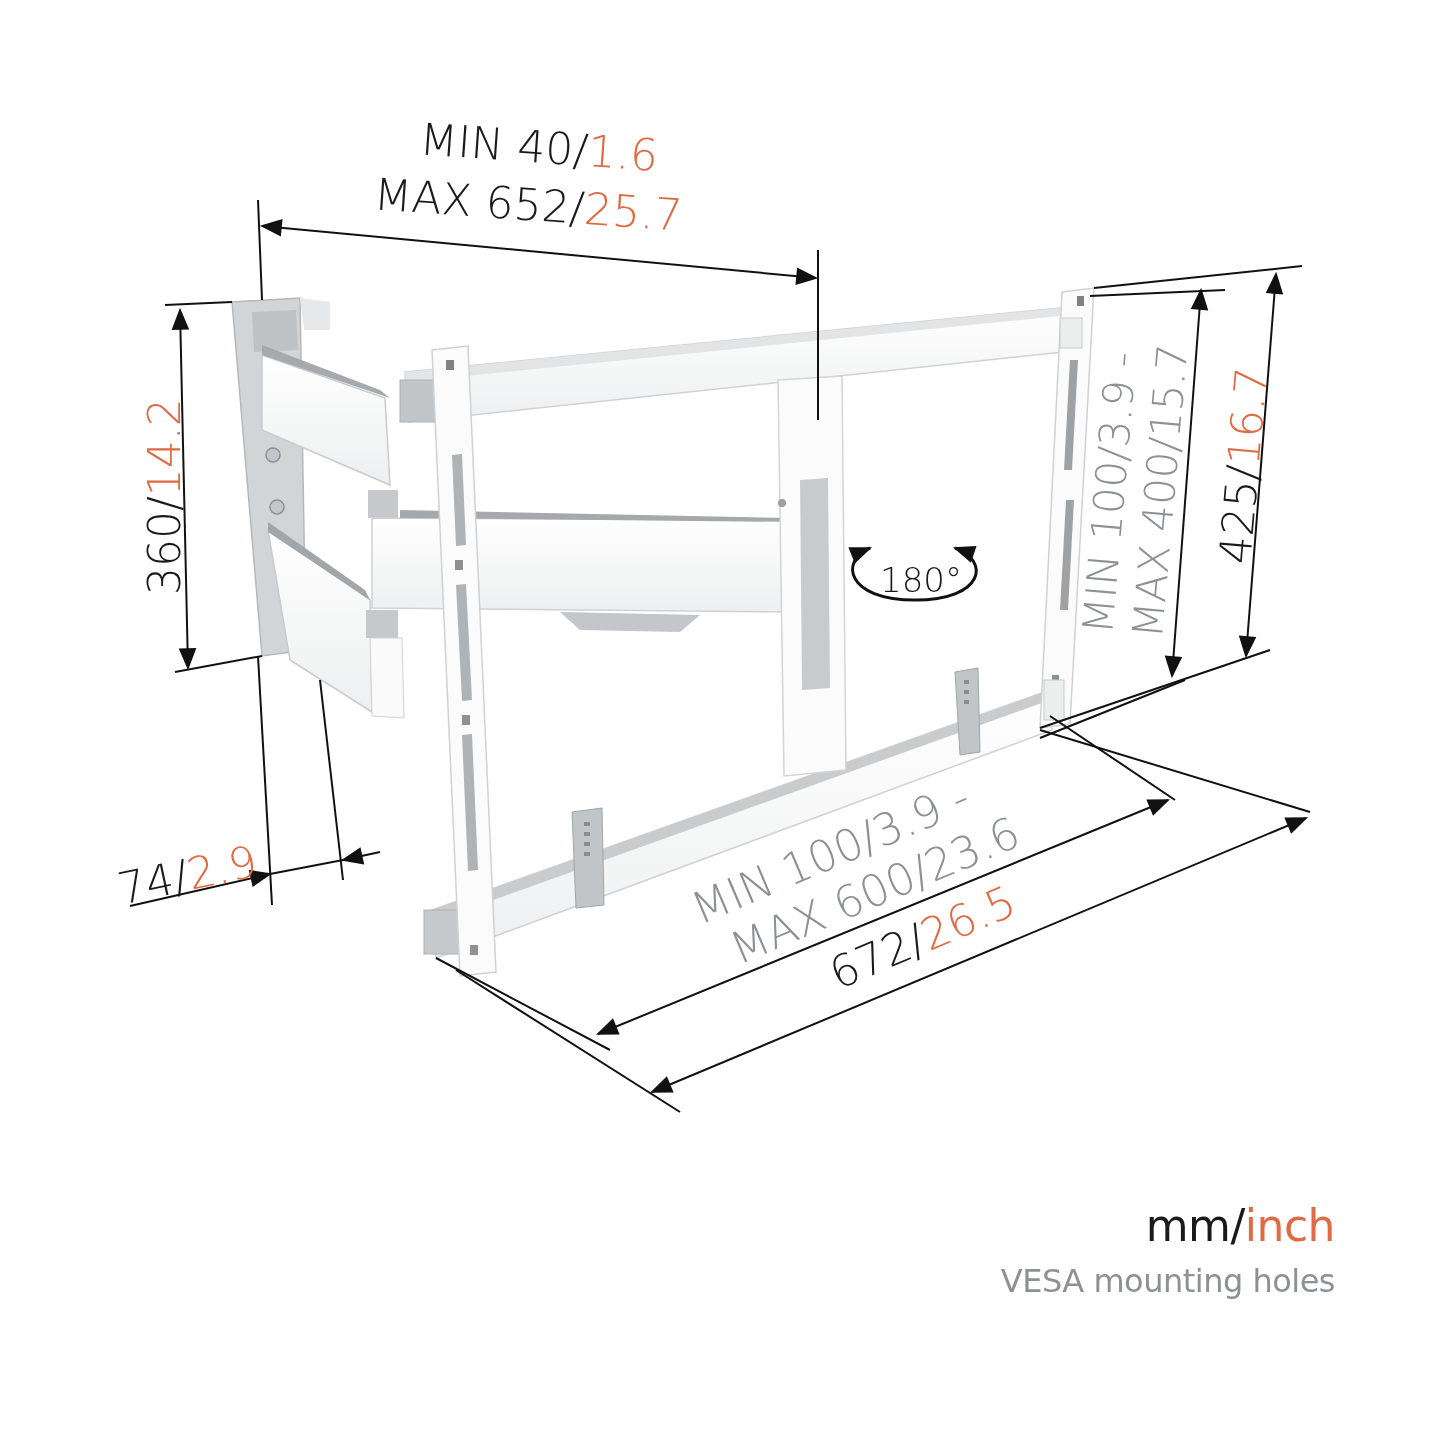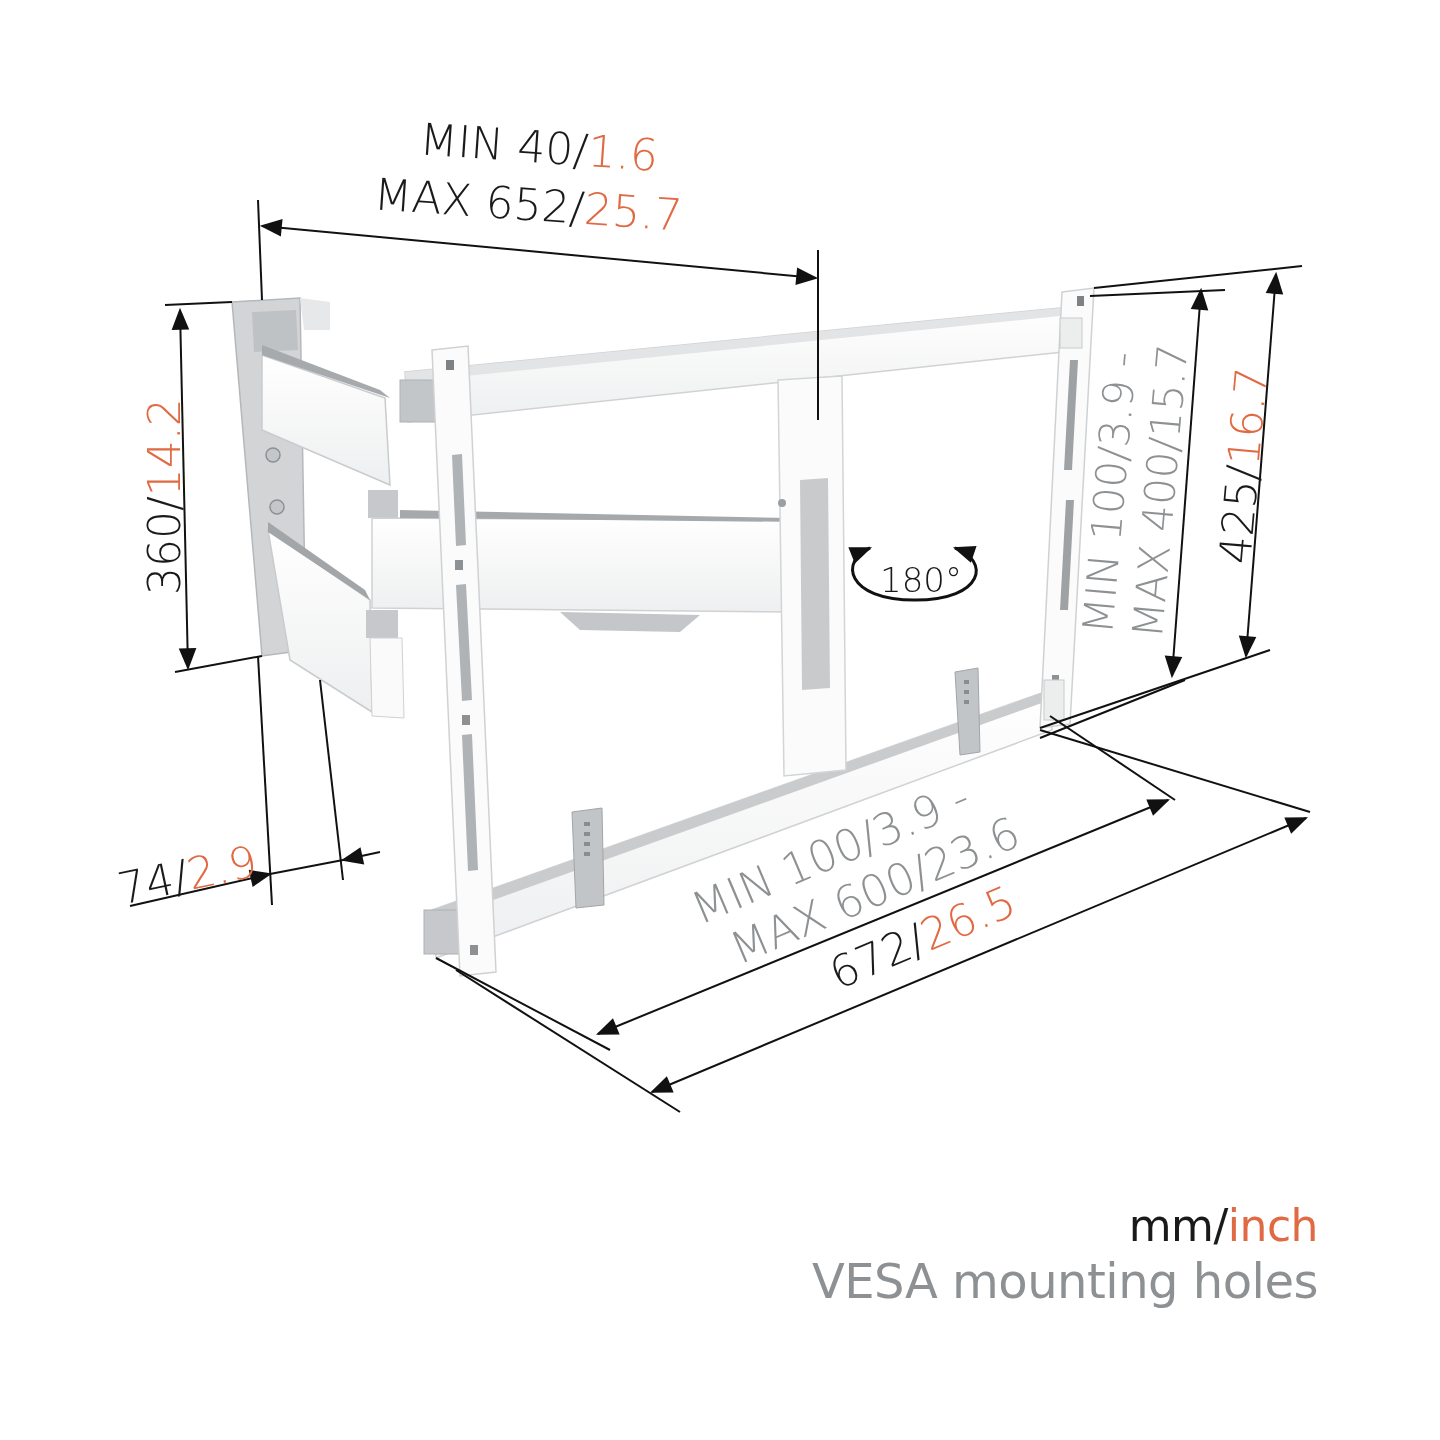--- a/index.html
+++ b/index.html
@@ -1,23 +1,23 @@
 <!DOCTYPE html>
 <html><head>
 <meta charset="utf-8">
 <style>
   html, body { margin:0; padding:0; background:#ffffff; }
   body { width:1440px; height:1440px; position:relative; overflow:hidden;
          font-family:"DejaVu Sans", "Liberation Sans", sans-serif; }
   #diagram { position:absolute; left:0; top:0; width:1440px; height:1440px; }
   .dim-text { font-family:"DejaVu Sans", sans-serif; font-weight:300; }
-  .legend { position:absolute; right:122px; top:1200px; text-align:right;
+  .legend { position:absolute; right:105px; top:1200px; text-align:right;
             font-family:"DejaVu Sans", sans-serif; }
   .legend-units { font-size:44px; line-height:52px; color:#1a1a1a; letter-spacing:-0.5px; }
-  .legend-vesa { font-size:48px; line-height:58px; color:#8e9193; letter-spacing:-0.5px;text-align:center; }
+  .legend-vesa { font-size:32px; line-height:58px; color:#8e9193; letter-spacing:-0.5px;text-align:center; }
   .orange { color:#e06a43; }
 </style>
 </head>
 <body>
 
 <svg id="diagram" viewBox="0 0 1440 1440" xmlns="http://www.w3.org/2000/svg">
   <defs>
     <marker id="arrow" viewBox="0 0 10 10" refX="9" refY="5" markerWidth="9" markerHeight="9" orient="auto-start-reverse" markerUnits="userSpaceOnUse">
       <path d="M0,1 L10,5 L0,9 z" fill="#111"></path>
     </marker>

